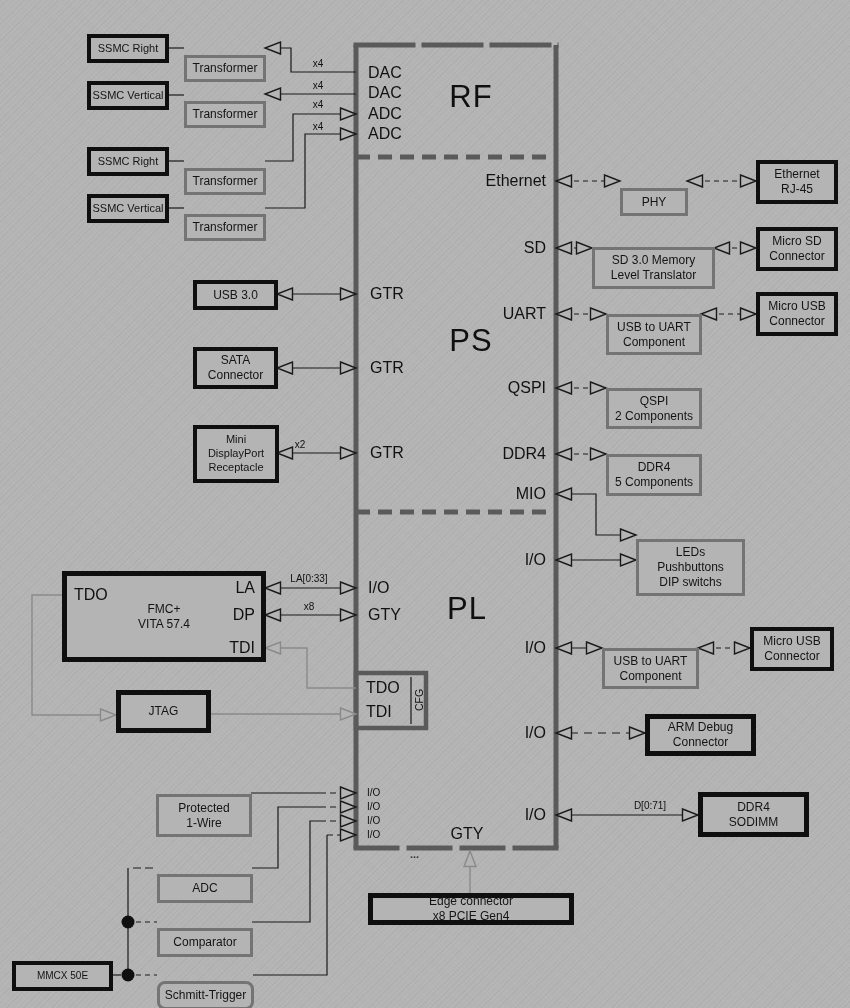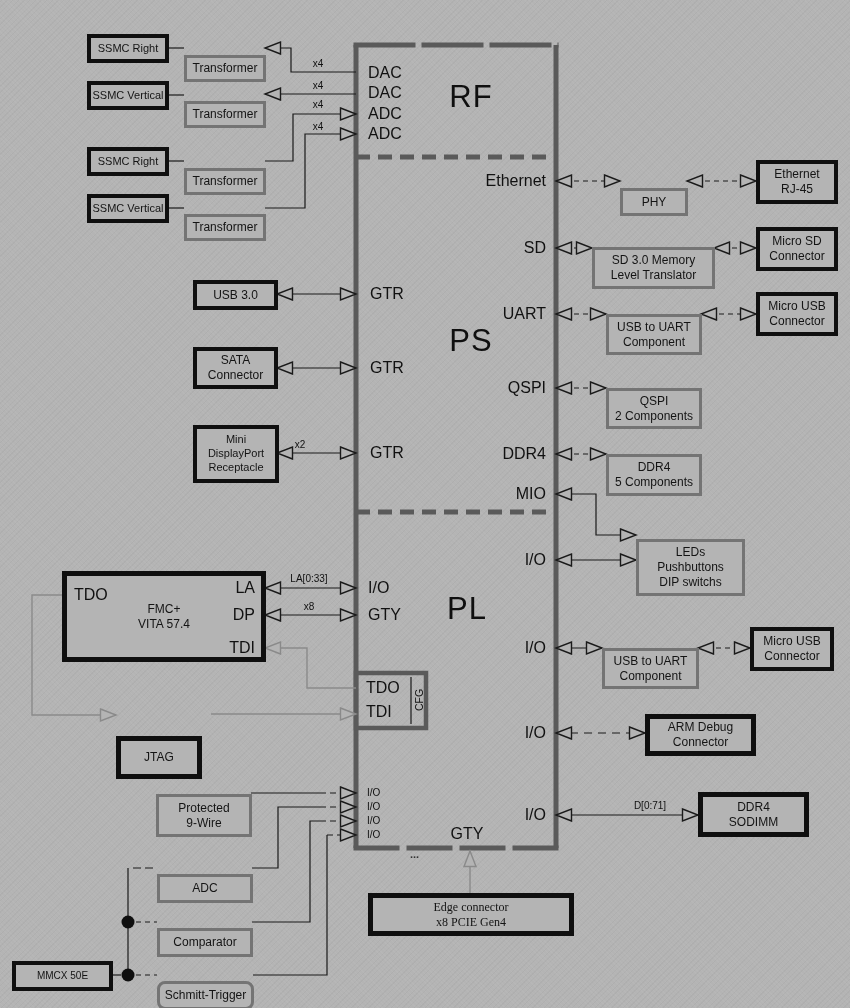--- a/index.html
+++ b/index.html
@@ -209,24 +209,24 @@
 DisplayPort
 Receptacle</div>
 
   <div class="box b-black5" style="left:62px;top:571px;width:204px;height:91px;">FMC+
 VITA 57.4</div>
   <div class="pin" style="left:74px;top:595px;">TDO</div>
   <div class="pin right" style="right:595px;top:588px;">LA</div>
   <div class="pin right" style="right:595px;top:615px;padding-left:24px;">DP</div>
   <div class="pin right" style="right:595px;top:648px;">TDI</div>
 
-  <div class="box b-black5" style="left:116px;top:736px;width:86px;height:43px;">JTAG</div>
+  <div class="box b-black5" style="left:116px;top:690px;width:95px;height:43px;">JTAG</div>
 
   <div class="box b-gray" style="left:156px;top:774px;width:96px;height:43px;">Protected
-9-Wire</div>
+1-Wire</div>
   <div class="box b-gray" style="left:157px;top:854px;width:96px;height:29px;">ADC</div>
   <div class="box b-gray" style="left:157px;top:908px;width:96px;height:29px;">Comparator</div>
   <div class="box b-gray" style="left:157px;top:961px;width:97px;height:29px;border-radius:8px;">Schmitt-Trigger</div>
   <div class="box b-black fs10" style="left:12px;top:961px;width:101px;height:30px;">MMCX 50E</div>
 
   <div class="box b-gray" style="left:620px;top:168px;width:68px;height:28px;">PHY</div>
   <div class="box b-black" style="left:756px;top:160px;width:82px;height:44px;">Ethernet
 RJ-45</div>
   <div class="box b-gray" style="left:592px;top:227px;width:123px;height:42px;">SD 3.0 Memory
 Level Translator</div>
@@ -244,16 +244,16 @@
 Pushbuttons
 DIP switchs</div>
   <div class="box b-gray" style="left:602px;top:628px;width:97px;height:41px;">USB to UART
 Component</div>
   <div class="box b-black" style="left:750px;top:627px;width:84px;height:44px;">Micro USB
 Connector</div>
   <div class="box b-black5" style="left:645px;top:714px;width:111px;height:42px;">ARM Debug
 Connector</div>
   <div class="box b-black5" style="left:698px;top:792px;width:111px;height:45px;">DDR4
 SODIMM</div>
-  <div class="box b-black5" style="left:368px;top:893px;width:206px;height:43px;font-family:Liberation Serif, serif;">Edge connector
+  <div class="box b-black5" style="left:368px;top:893px;width:206px;height:32px;">Edge connector
 x8 PCIE Gen4</div>
 
 </div>
 
 </body></html>

